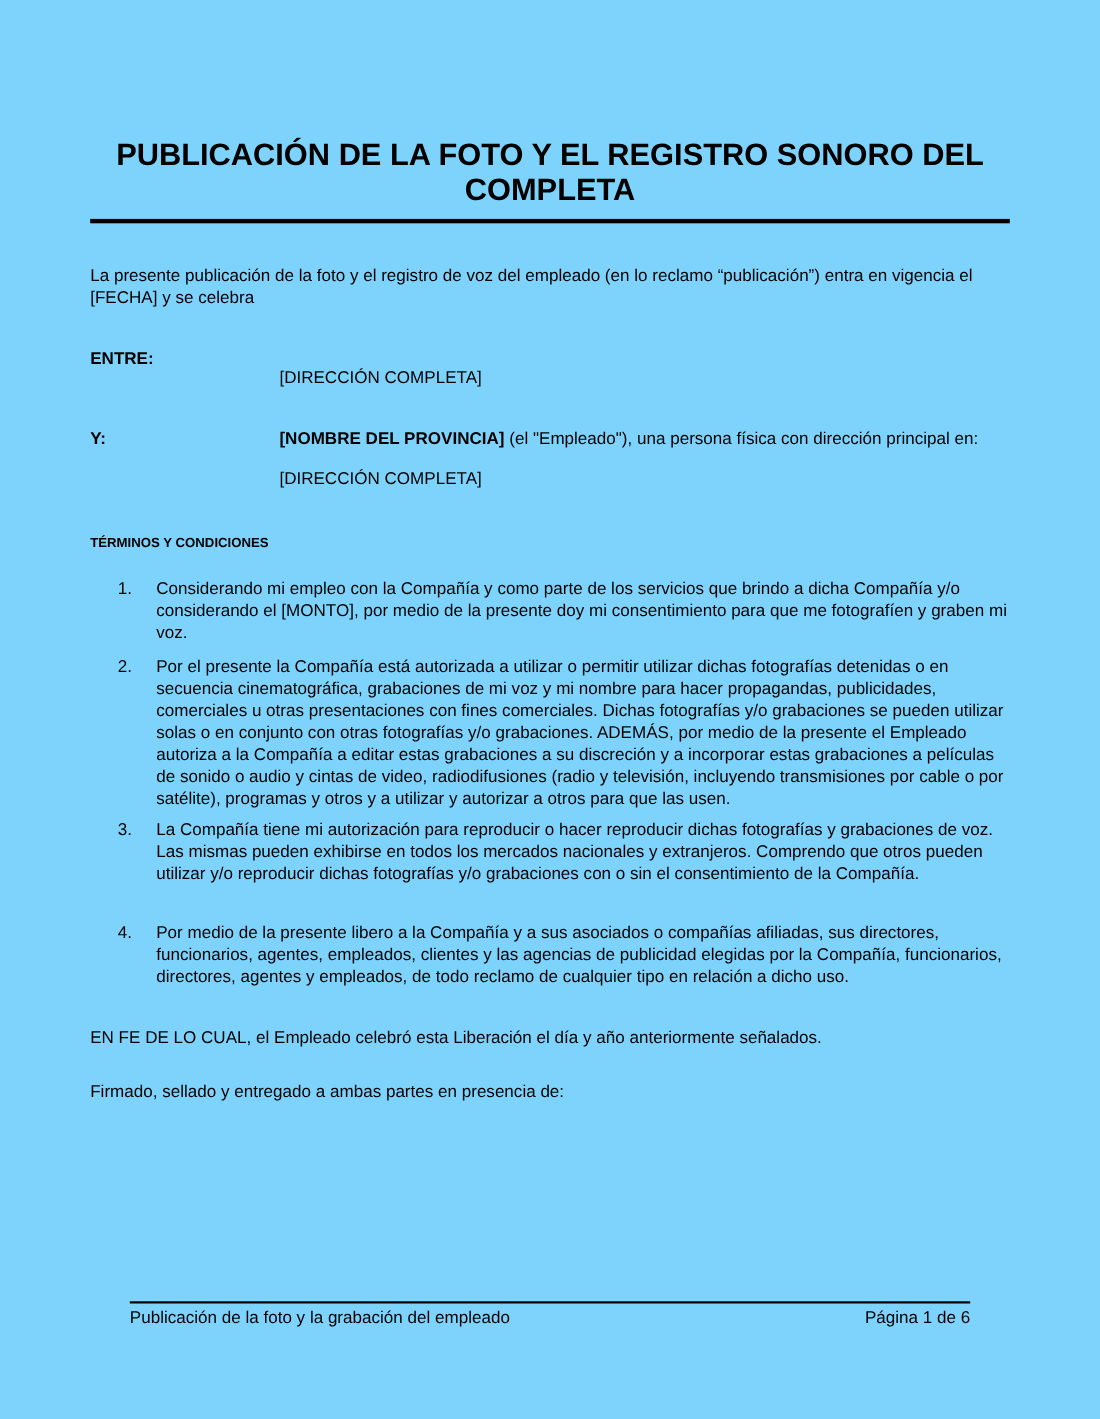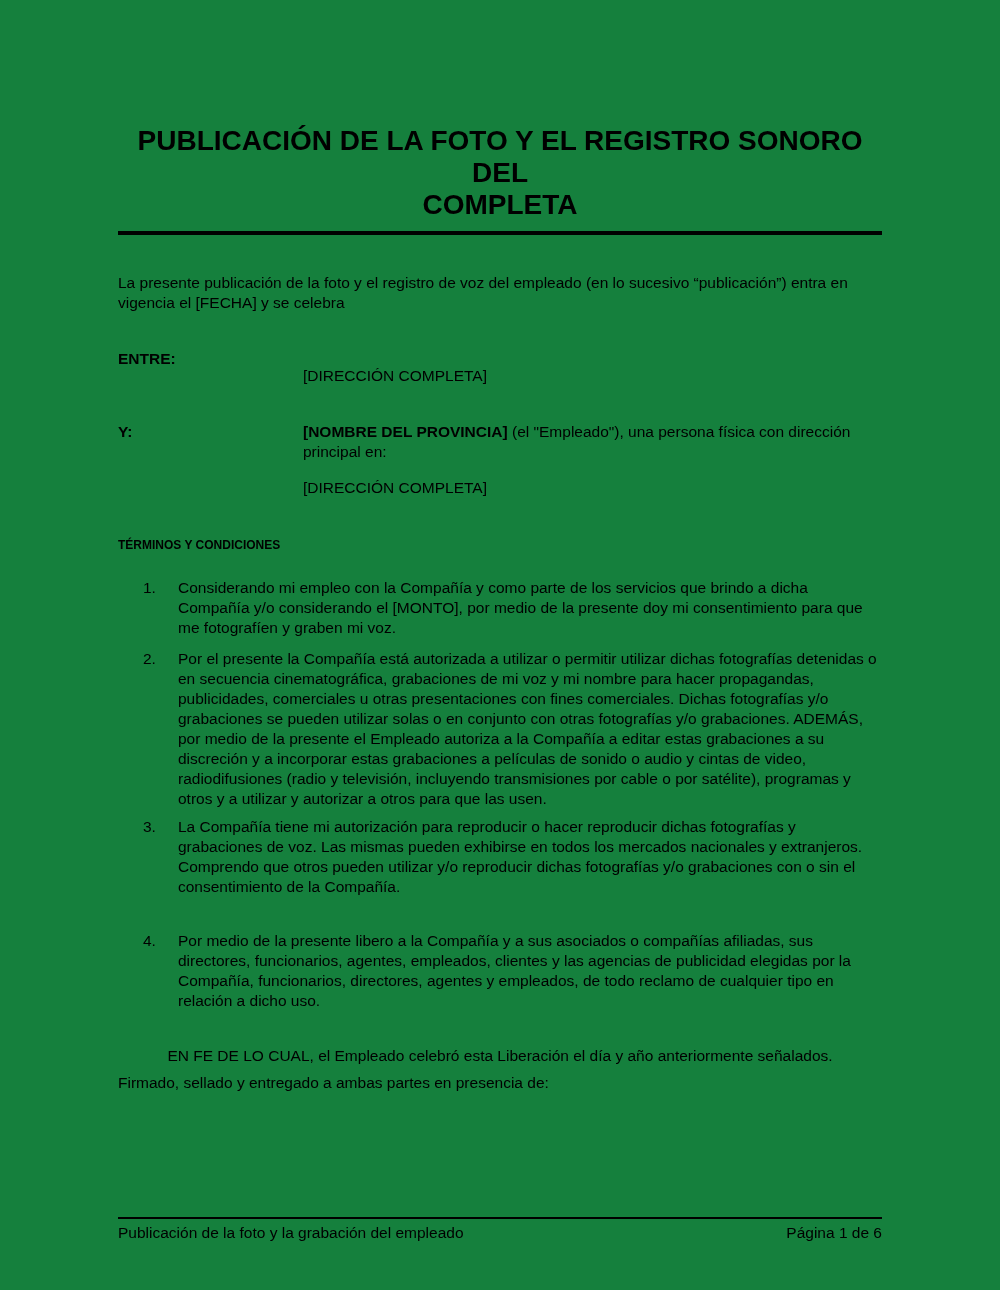--- a/index.html
+++ b/index.html
@@ -9,22 +9,22 @@
     height: 1290px;
     font-family: "Liberation Sans", "DejaVu Sans", sans-serif;
     color: #000000;
     position: relative;
     overflow: hidden;
   }
   .page {
     position: relative;
     width: 1000px;
     height: 1290px;
-    background: #15803d;
-    padding: 0 118px;
+    background: #7dd3fc;
+    padding: 0 82px;
   }
   .doc-title {
     padding-top: 125px;
     font-size: 28px;
     line-height: 32px;
     font-weight: bold;
     text-align: center;
     letter-spacing: 0px;
   }
   .doc-title .title-line { display: block; }
@@ -34,21 +34,20 @@
     background: #000000;
   }
   .body-text {
     font-size: 15.5px;
     line-height: 20px;
   }
   .intro { margin-top: 38px; }
   .party-row {
     display: flex;
     align-items: flex-start;
-    gap: 13px;
   }
   .party-row.entre { margin-top: 36px; }
   .party-row.y { margin-top: 36px; }
   .party-label {
     width: 172px;
     flex-shrink: 0;
     font-weight: bold;
   }
   .party-content { flex: 1; }
   .party-name { font-weight: bold; }
@@ -68,27 +67,27 @@
   }
   .term-item:nth-child(1) { margin-top: 23px; }
   .term-item:nth-child(2) { margin-top: 11px; }
   .term-item:nth-child(3) { margin-top: 8px; }
   .term-item:nth-child(4) { margin-top: 34px; }
   .term-number {
     width: 35px;
     flex-shrink: 0;
   }
   .term-text { flex: 1; }
-  .closing-witness { margin-top: 35px; text-align: center; }
-  .closing-signed { margin-top: 7px; }
+  .closing-witness { margin-top: 35px; }
+  .closing-signed { margin-top: 29px; }
   .page-footer {
     position: absolute;
     left: 118px;
     right: 118px;
-    top: 1217px;
+    top: 1183px;
   }
   .footer-rule {
     height: 2px;
     background: #000000;
   }
   .footer-row {
     margin-top: 4px;
     display: flex;
     justify-content: space-between;
     font-size: 15.5px;
@@ -100,21 +99,21 @@
 
 <div class="page">
 
   <h1 class="doc-title">
     <span class="title-line">PUBLICACIÓN DE LA FOTO Y EL REGISTRO SONORO DEL</span>
     <span class="title-line">COMPLETA</span>
   </h1>
 
   <div class="title-rule"></div>
 
-  <p class="body-text intro">La presente publicación de la foto y el registro de voz del empleado (en lo sucesivo “publicación”) entra en vigencia el [FECHA] y se celebra</p>
+  <p class="body-text intro">La presente publicación de la foto y el registro de voz del empleado (en lo reclamo “publicación”) entra en vigencia el [FECHA] y se celebra</p>
 
   <div class="party-row entre body-text">
     <div class="party-label">ENTRE:</div>
     <div class="party-content">
       <p class="party-address">[DIRECCIÓN COMPLETA]</p>
     </div>
   </div>
 
   <div class="party-row y body-text">
     <div class="party-label">Y:</div>

